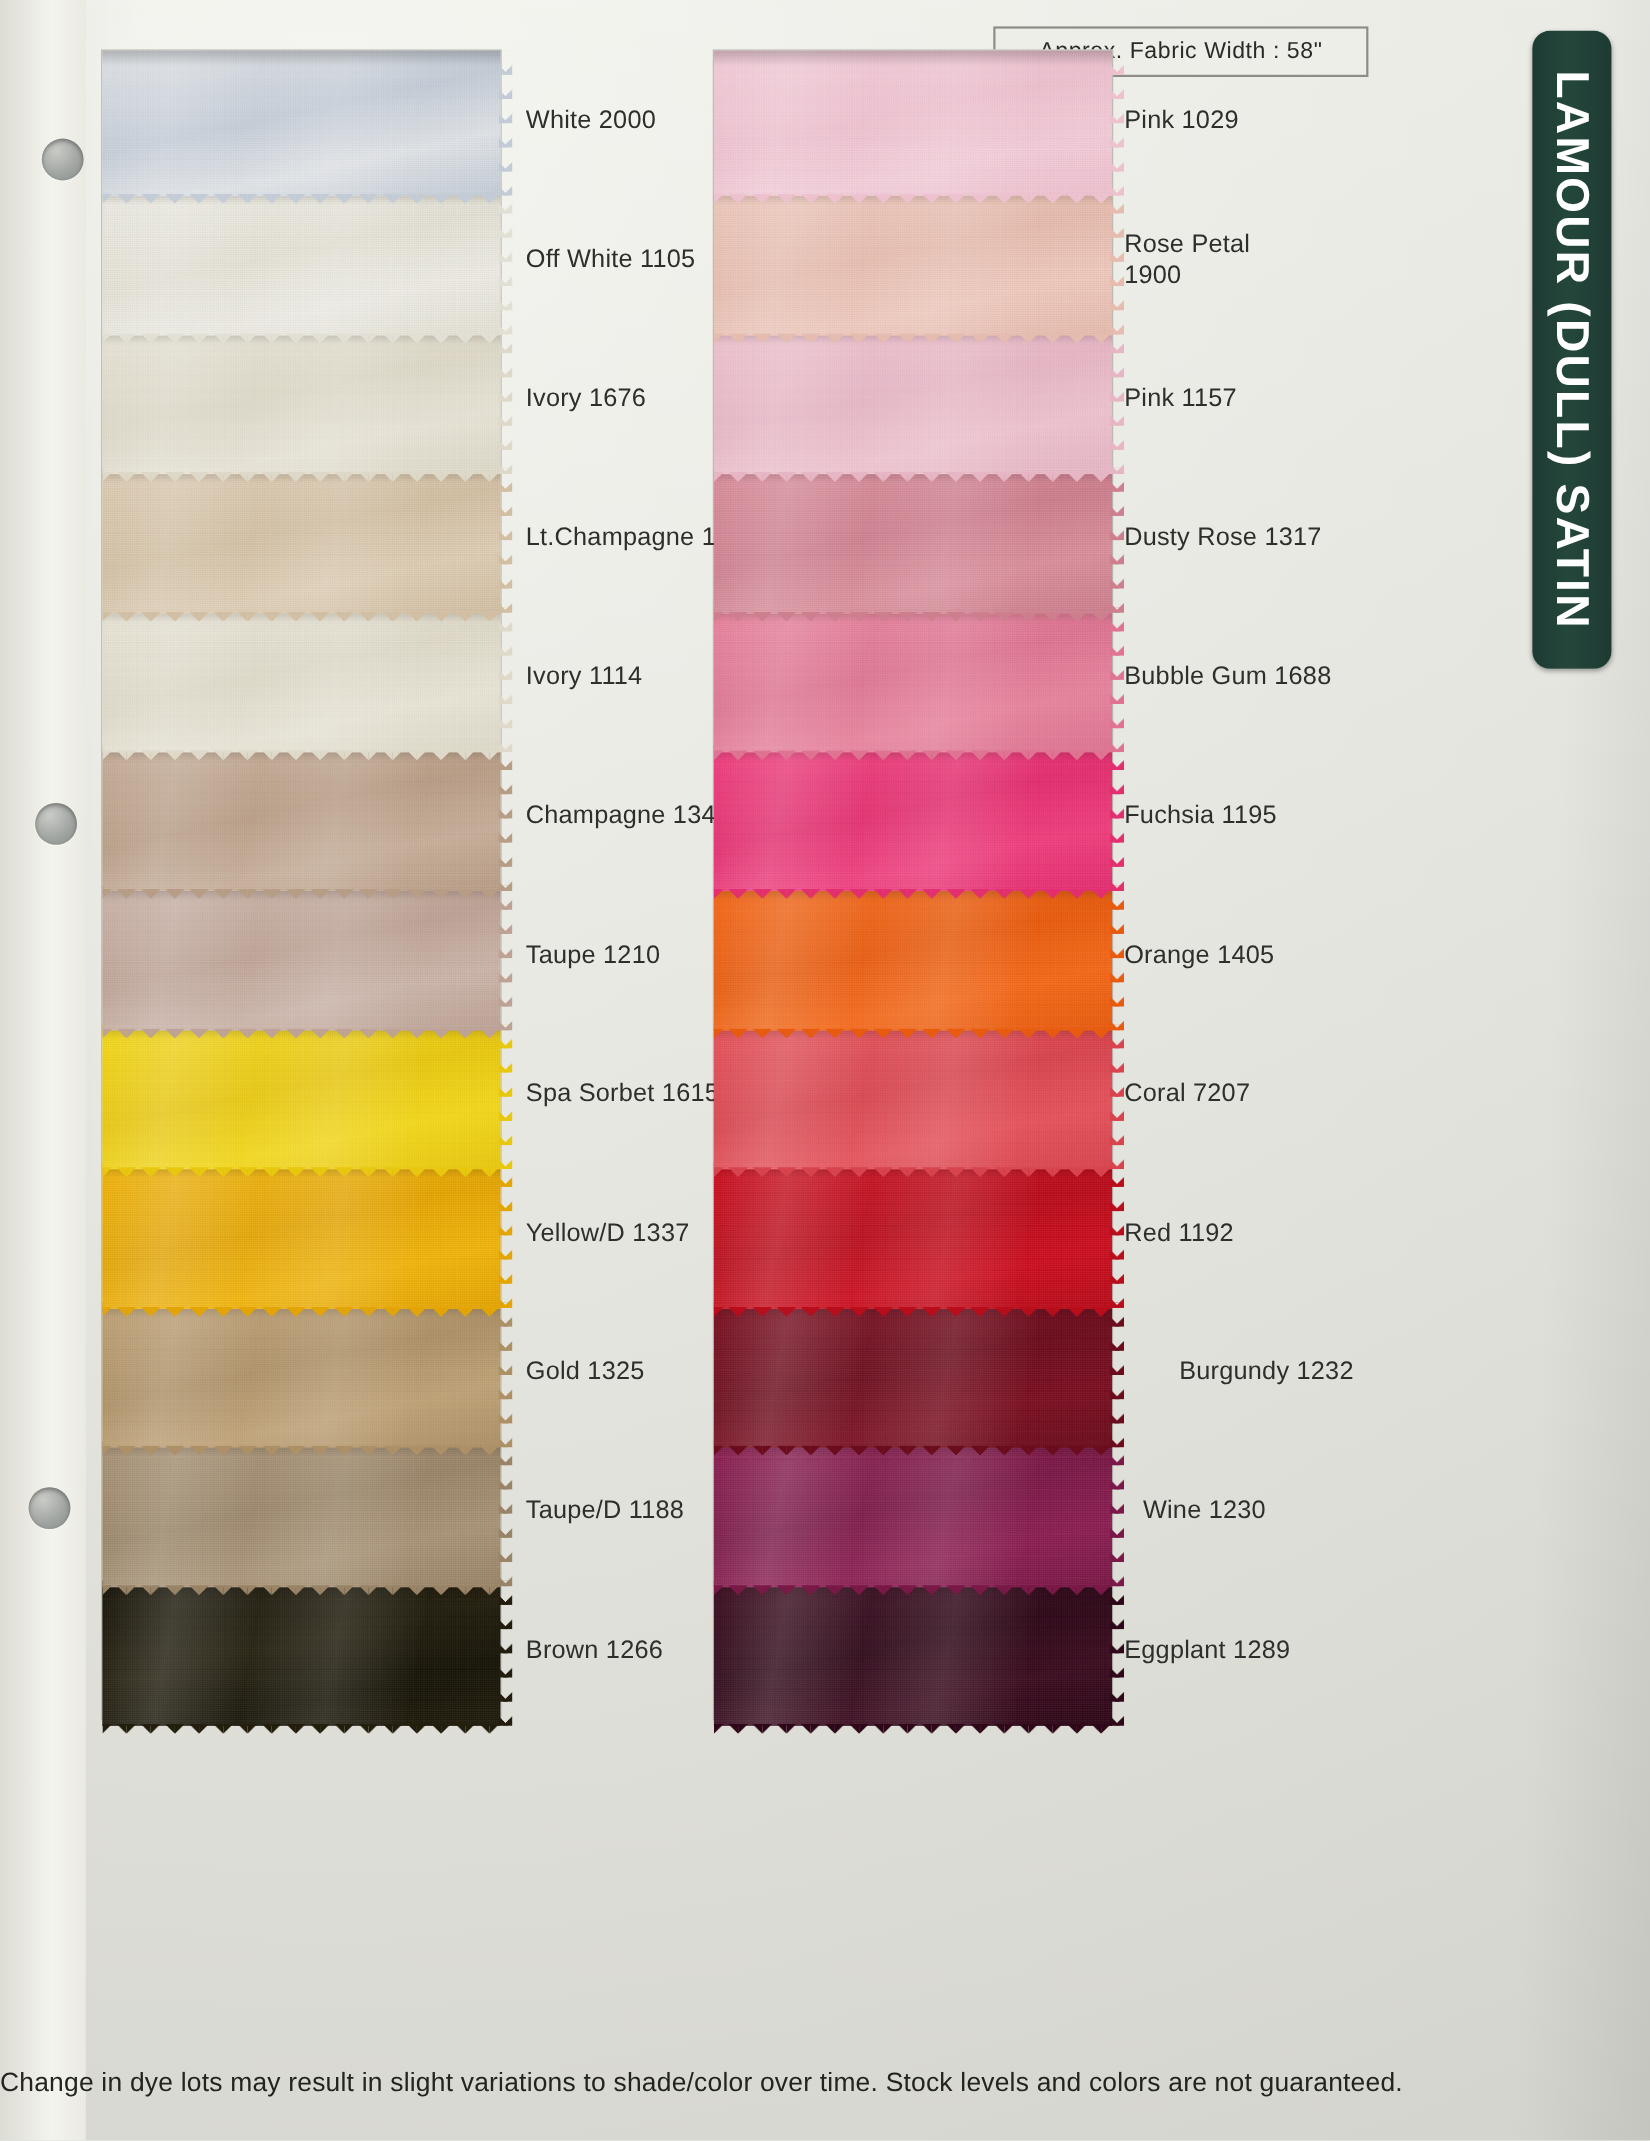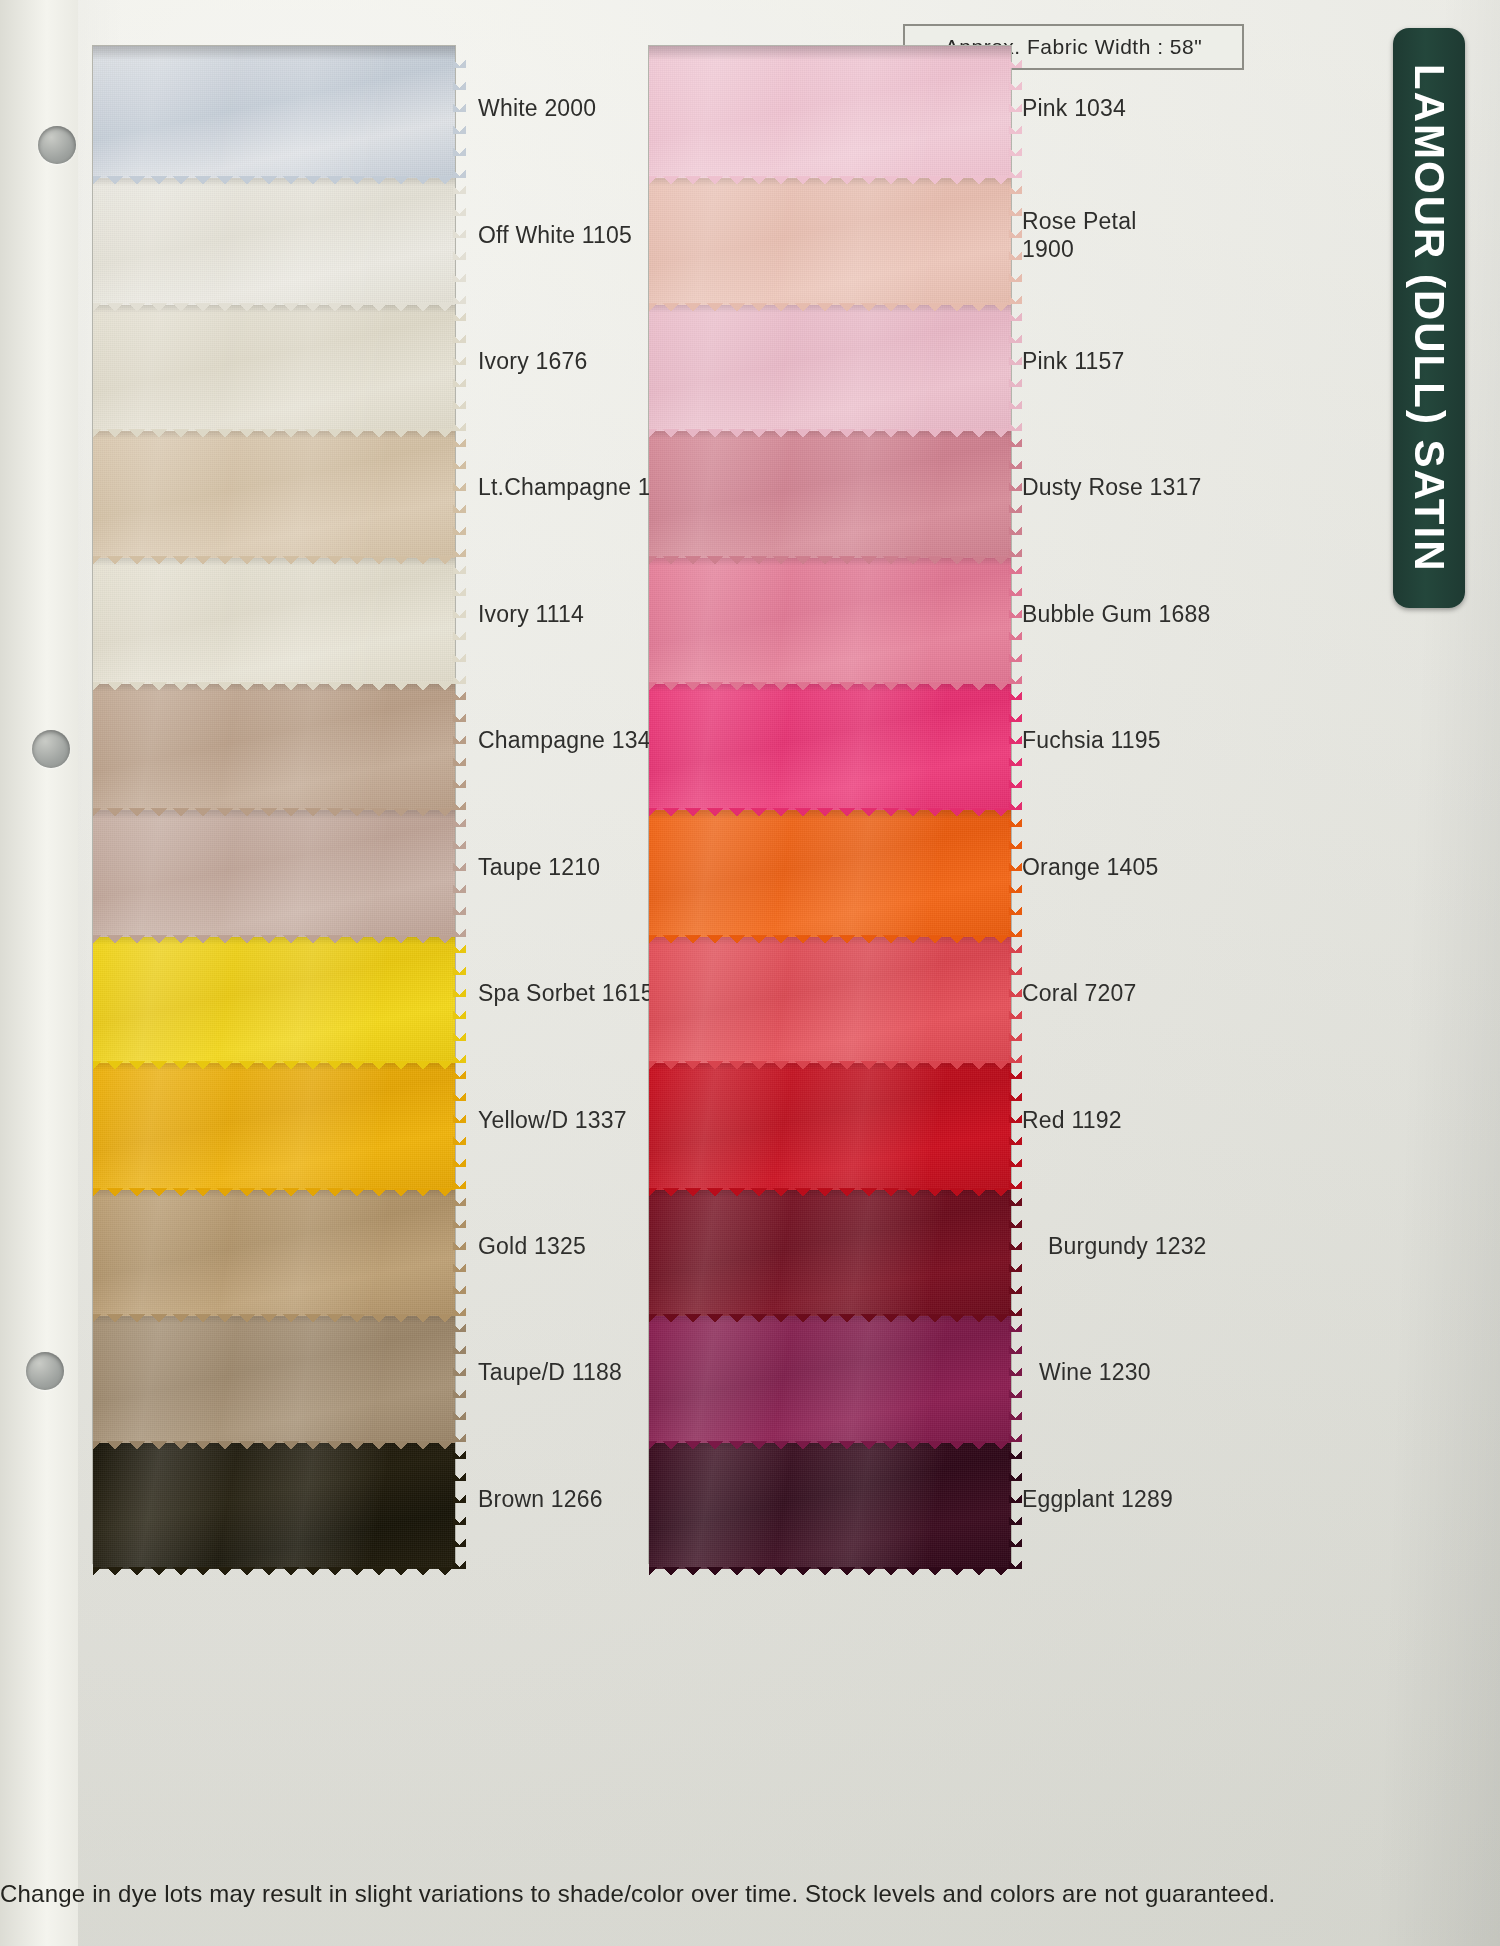--- a/index.html
+++ b/index.html
@@ -356,30 +356,30 @@
       <div class="label" style="left: 478px; top: 599.875px;">Ivory 1114</div>
       <div class="label" style="left: 478px; top: 726.292px;">Champagne 1340</div>
       <div class="label" style="left: 478px; top: 852.708px;">Taupe 1210</div>
       <div class="label" style="left: 478px; top: 979.125px;">Spa Sorbet 1615</div>
       <div class="label" style="left: 478px; top: 1105.54px;">Yellow/D 1337</div>
       <div class="label" style="left: 478px; top: 1231.96px;">Gold 1325</div>
       <div class="label" style="left: 478px; top: 1358.38px;">Taupe/D 1188</div>
       <div class="label" style="left: 478px; top: 1484.79px;">Brown 1266</div>
     </div>
   <div id="labels-right">
-      <div class="label" style="left: 1022px; top: 94.2083px;">Pink 1034</div>
+      <div class="label" style="left: 1022px; top: 94.2083px;">Pink 1029</div>
       <div class="label" style="left: 1022px; top: 206.625px;">Rose Petal
 1900</div>
       <div class="label" style="left: 1022px; top: 347.042px;">Pink 1157</div>
       <div class="label" style="left: 1022px; top: 473.458px;">Dusty Rose 1317</div>
       <div class="label" style="left: 1022px; top: 599.875px;">Bubble Gum 1688</div>
       <div class="label" style="left: 1022px; top: 726.292px;">Fuchsia 1195</div>
       <div class="label" style="left: 1022px; top: 852.708px;">Orange 1405</div>
       <div class="label" style="left: 1022px; top: 979.125px;">Coral 7207</div>
       <div class="label" style="left: 1022px; top: 1105.54px;">Red 1192</div>
-      <div class="label" style="left: 1048px; top: 1231.96px;">Burgundy 1232</div>
+      <div class="label" style="left: 1072px; top: 1231.96px;">Burgundy 1232</div>
       <div class="label" style="left: 1039px; top: 1358.38px;">Wine 1230</div>
       <div class="label" style="left: 1022px; top: 1484.79px;">Eggplant 1289</div>
     </div>
 
   <div class="footer" style="top:1880px;">Change in dye lots may result in slight variations to shade/color over time. Stock levels and colors are not guaranteed.</div>
 
 </div>
 
 </body></html>

